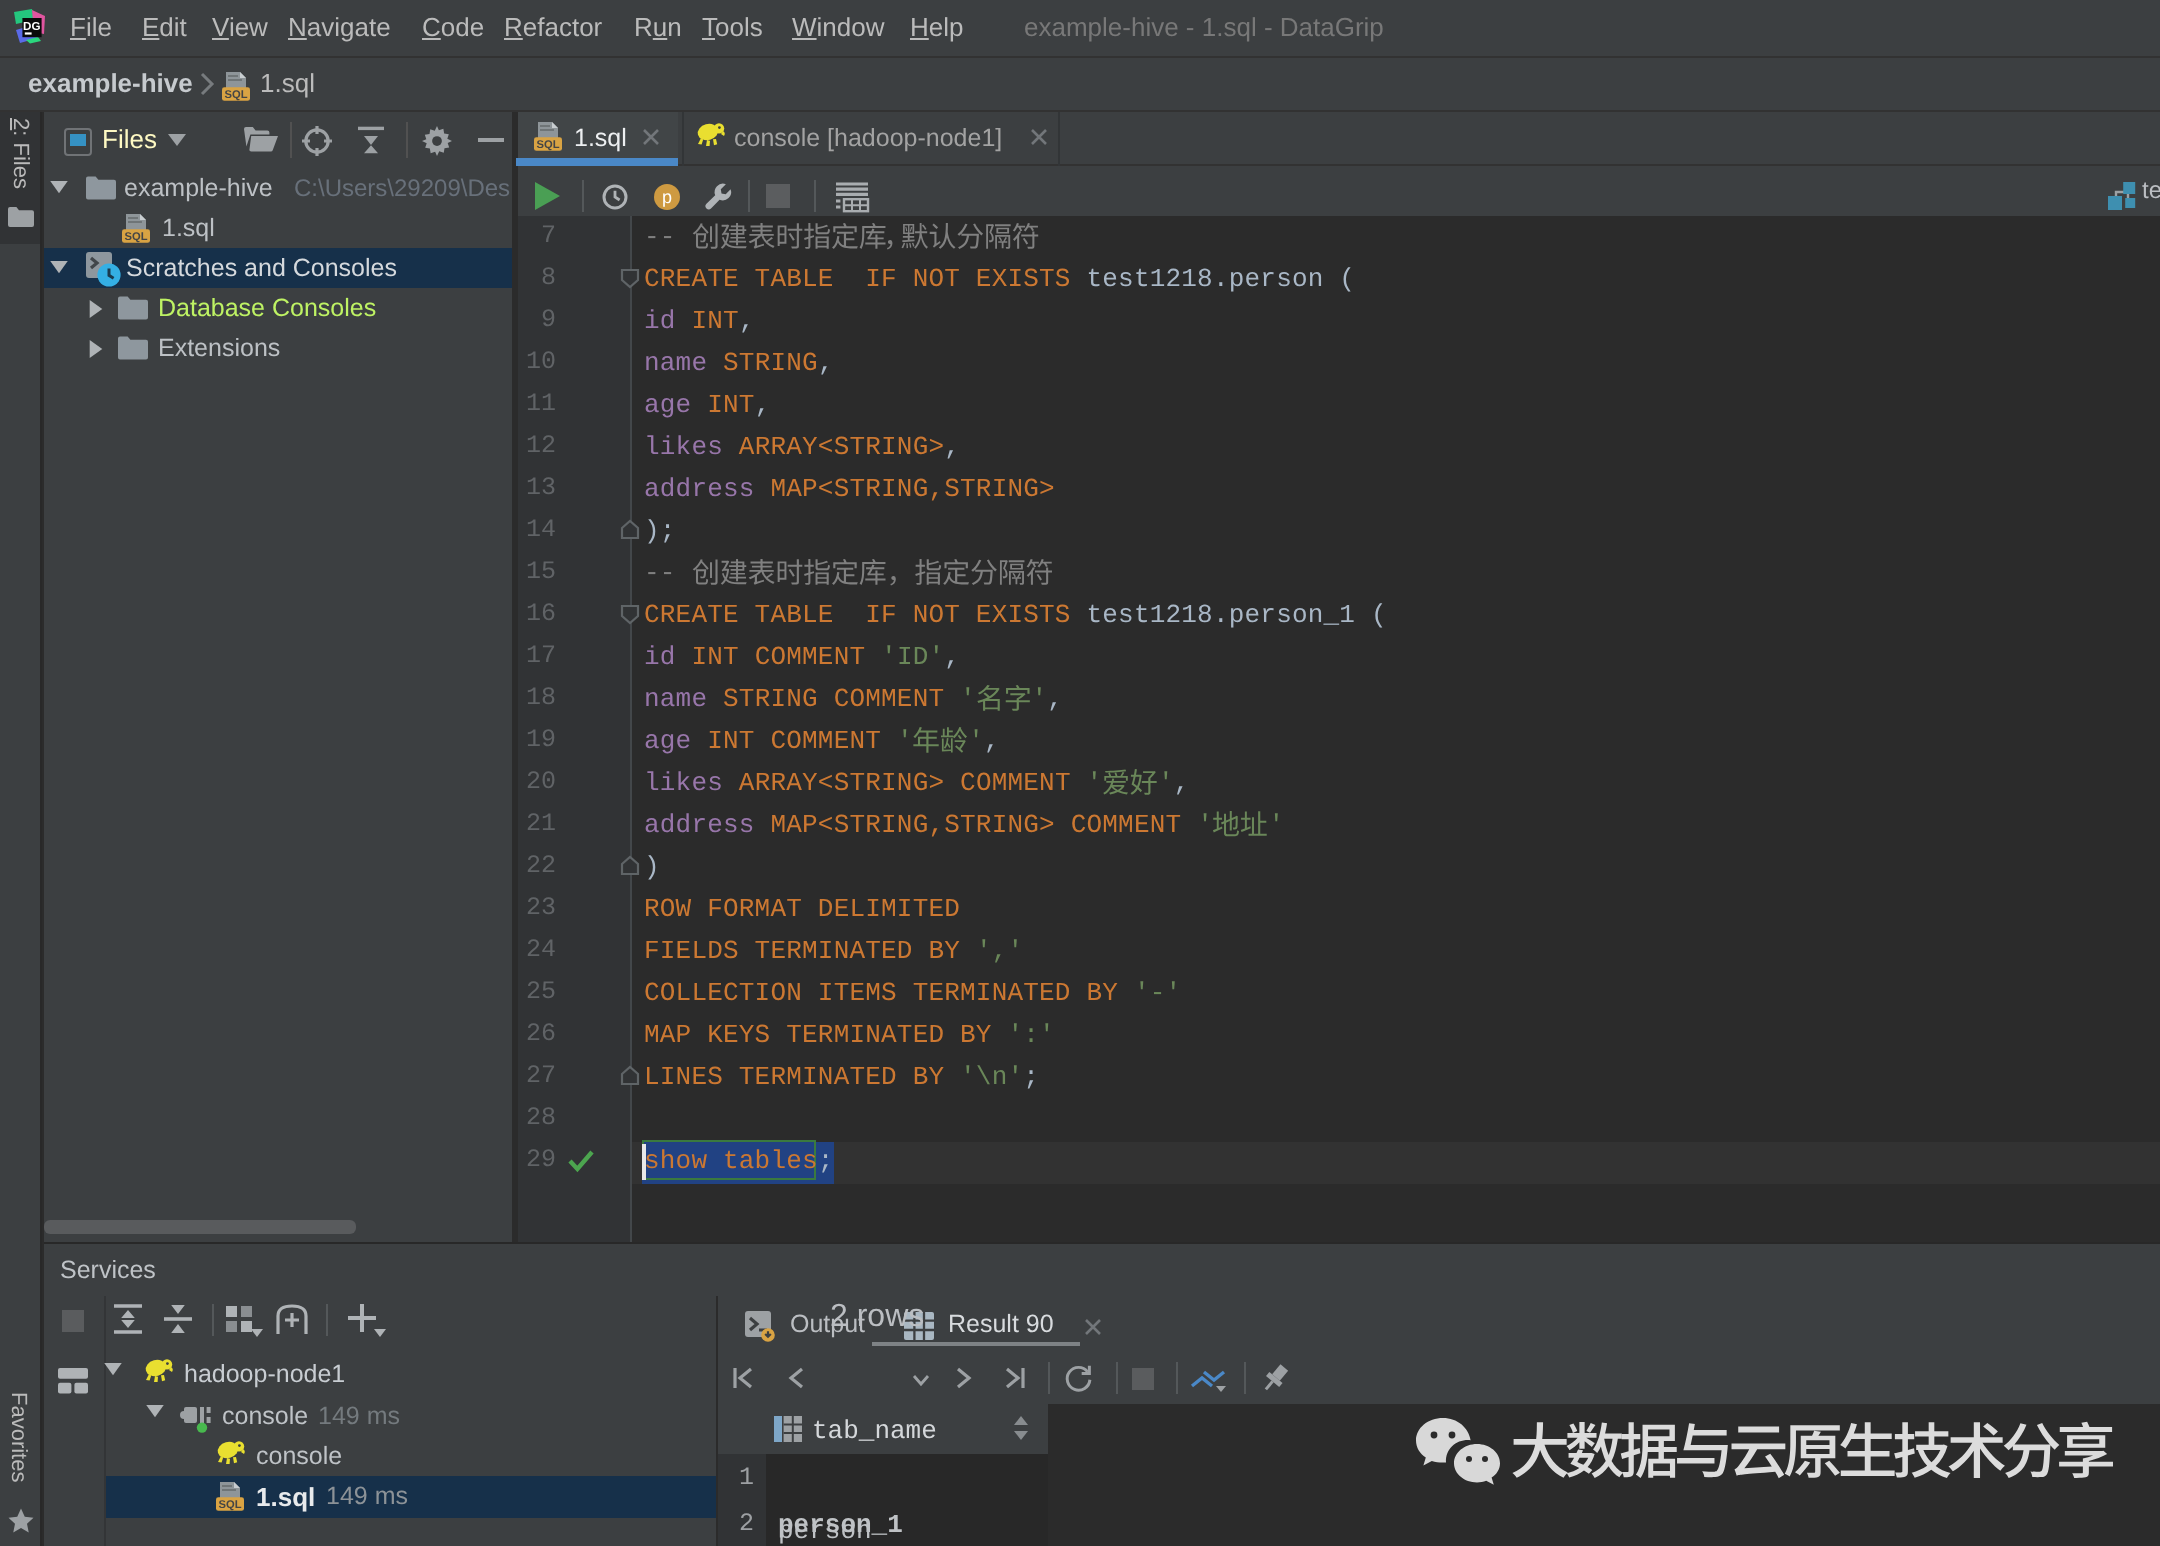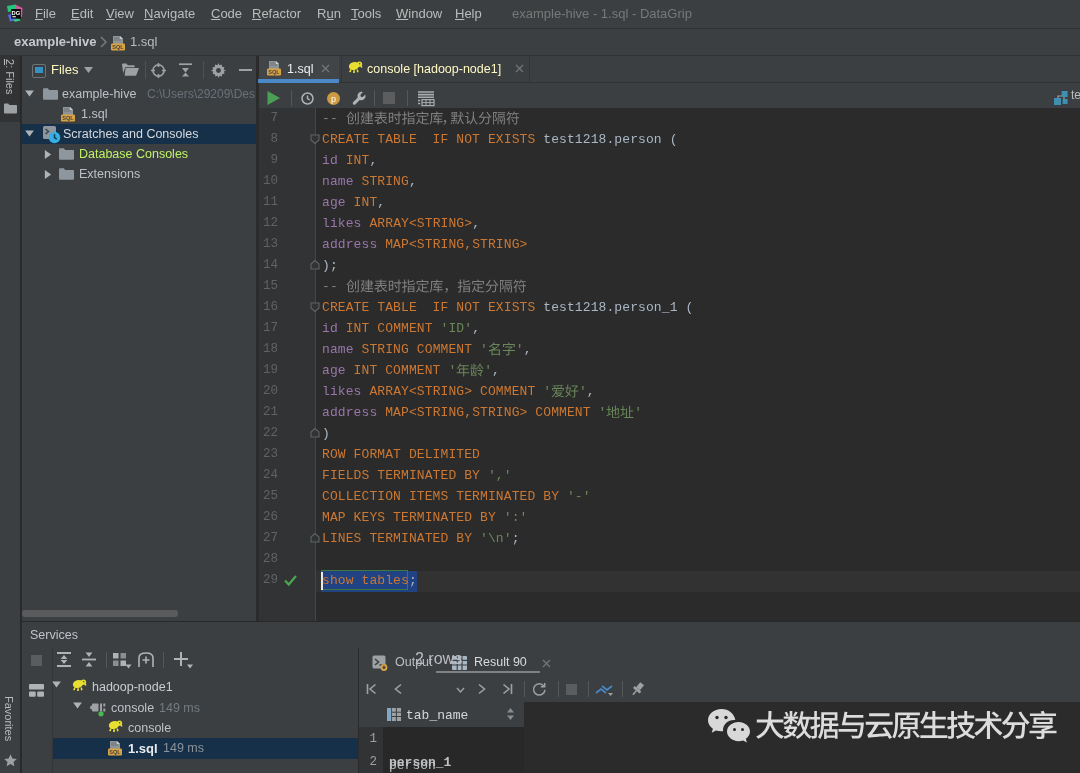--- a/index.html
+++ b/index.html
@@ -153,21 +153,21 @@
 <div class="abs" style="left:341px;top:56px;width:1px;height:27px;background:#323537;"></div>
 <svg class="abs" style="left:347px;top:60px" width="16" height="16" viewBox="0 0 16 16">
       <g fill="#E9DF30" transform="scale(1.00)">
         <ellipse cx="7" cy="6" rx="5.2" ry="4" transform="rotate(-15 7 6)"></ellipse>
         <circle cx="12.5" cy="4.2" r="2.6"></circle>
         <path d="M14.5 5.5 q1.5 1 .5 2.5 l-1.5-1z"></path>
         <path d="M3.5 9 l-1.5 3 1.8 .3 .8-2.5z M6.5 10 l-.5 3 1.8 0 .2-2.6z M9.5 9.6 l.5 3 1.6-.5 -.6-2.6z"></path>
         <circle cx="12.7" cy="3.8" r="0.7" fill="#3C3F41"></circle>
       </g>
     </svg>
-<div class="abs" style="left:367px;top:56px;height:26px;line-height:26px;font-size:12.5px;color:#fef9c3;">console [hadoop-node1]</div>
+<div class="abs" style="left:367px;top:56px;height:26px;line-height:26px;font-size:12.5px;color:#a3a3a3;">console [hadoop-node1]</div>
 <svg class="abs" style="left:515px;top:64px" width="9" height="9" viewBox="0 0 9 9">
       <path d="M1 1 L8 8 M8 1 L1 8" stroke="#72767A" stroke-width="1.3"></path>
     </svg>
 <div class="abs" style="left:529px;top:56px;width:1px;height:27px;background:#323537;"></div>
 <div class="abs" style="left:259px;top:83px;width:821px;height:25px;background:#3C3F41;"></div>
 <svg class="abs" style="left:266px;top:90px" width="15" height="16" viewBox="0 0 15 16">
       <path d="M1.5 1 L14 8 L1.5 15 z" fill="#4A9F54"></path>
     </svg>
 <div class="abs" style="left:291px;top:90px;width:1px;height:16px;background:#54585A;"></div>
 <svg class="abs" style="left:301px;top:92px" width="13" height="13" viewBox="0 0 13 13">

